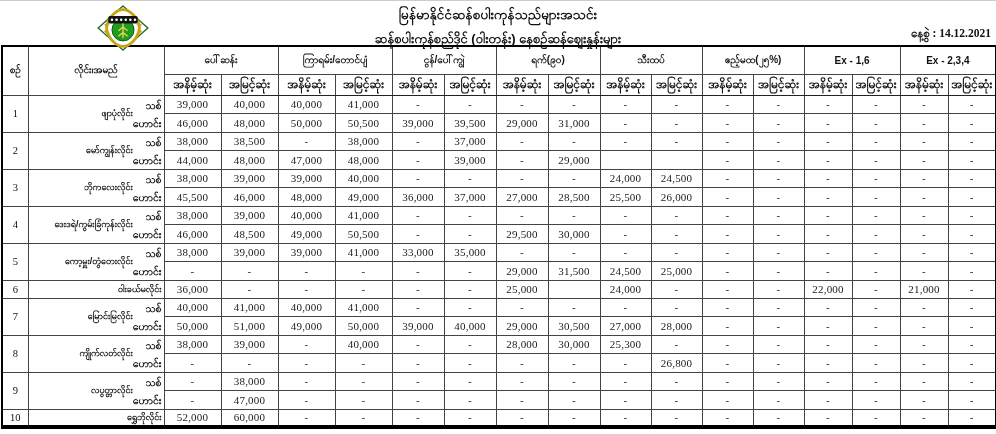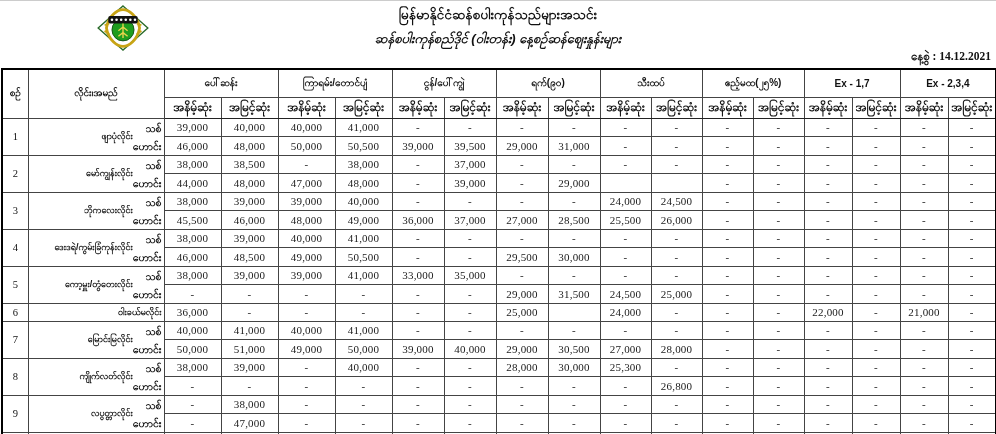--- a/index.html
+++ b/index.html
@@ -6,25 +6,25 @@
     --ink:#1a1a1a; --grid:#444; --heavy:#000;
     --logo-green:#1f9d1f; --logo-gold:#c8a415;
   }
   *{box-sizing:border-box; margin:0; padding:0;}
   body{background:#e8e8e8; font-family:"Liberation Sans", sans-serif;}
   .page{
     width:996px; height:434px; background:#ffffff; position:relative;
     border-top:1px solid #cccccc; overflow:hidden;
   }
   
-  .hdr{position:relative; height:67px; width:100%;}
+  .hdr{position:relative; height:44px; width:100%;}
   .logo{position:absolute; left:95px; top:4px; width:56px; height:46px;}
   .titles{position:absolute; left:0; right:0; top:5px; text-align:center;}
   .t1{font-size:13.5px; font-weight:bold; color:#111; letter-spacing:.2px;}
-  .t2{font-size:13px; font-weight:bold; color:#111; margin-top:4px;font-style:italic;}
+  .t2{font-size:13px; font-weight:bold; color:#111; margin-top:4px;}
   .date{
     position:absolute; right:5px; bottom:2px; font-size:11.5px; font-weight:bold;
     color:#111; font-family:"Liberation Serif", serif;
   }
   
   table.price{
     border-collapse:collapse; table-layout:fixed; width:995px; margin-left:1px;
     border:2px solid var(--heavy); border-bottom:4px solid var(--heavy);
   }
   table.price th, table.price td{
@@ -101,21 +101,21 @@
     <thead>
         <tr class="grp">
           <th rowspan="2">စဉ်</th>
           <th rowspan="2">လိုင်း၊အမည်</th>
           <th colspan="2">ပေါ်ဆန်း</th>
           <th colspan="2">ကြာရမ်း/တောင်ပျံ</th>
           <th colspan="2">ငွန်/ပေါ်ကျွဲ</th>
           <th colspan="2">ရက်(၉၀)</th>
           <th colspan="2">သီးထပ်</th>
           <th colspan="2">ဧည့်မထ(၂၅%)</th>
-          <th colspan="2">Ex - 1,7</th>
+          <th colspan="2">Ex - 1,6</th>
           <th colspan="2">Ex - 2,3,4</th>
         </tr>
         <tr class="sub">
           <th>အနိမ့်ဆုံး</th>
           <th>အမြင့်ဆုံး</th>
           <th>အနိမ့်ဆုံး</th>
           <th>အမြင့်ဆုံး</th>
           <th>အနိမ့်ဆုံး</th>
           <th>အမြင့်ဆုံး</th>
           <th>အနိမ့်ဆုံး</th>

